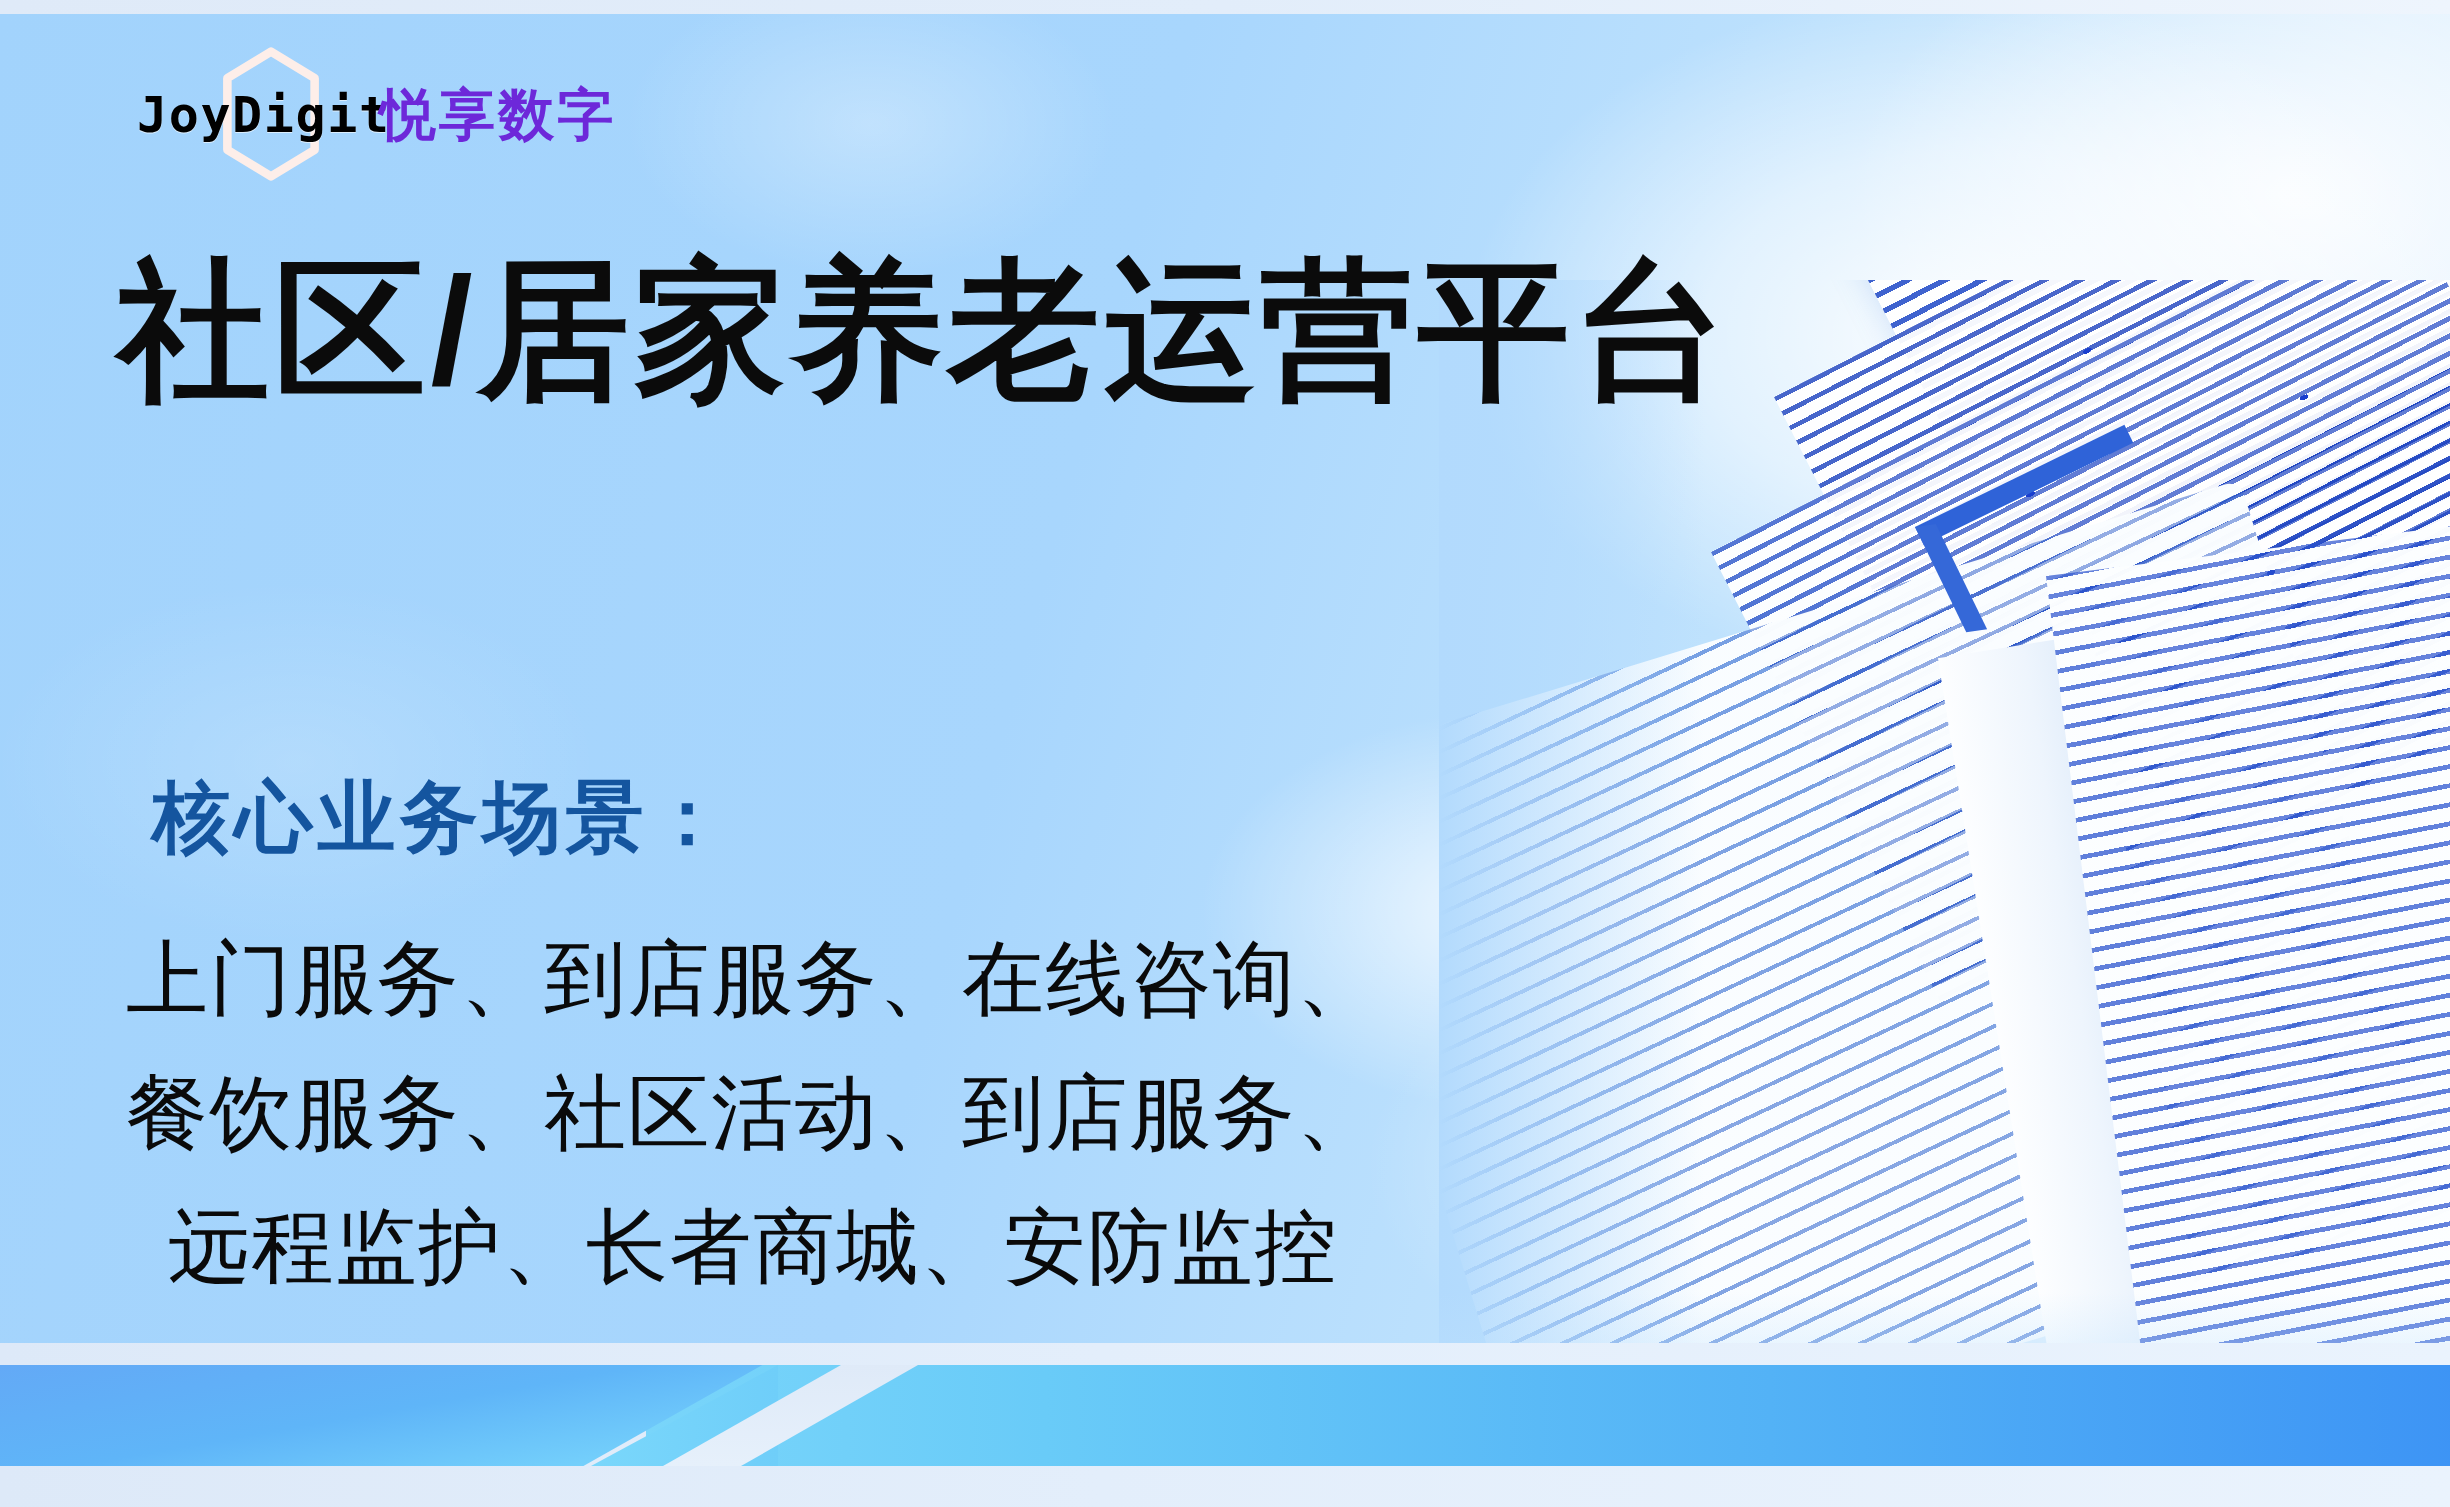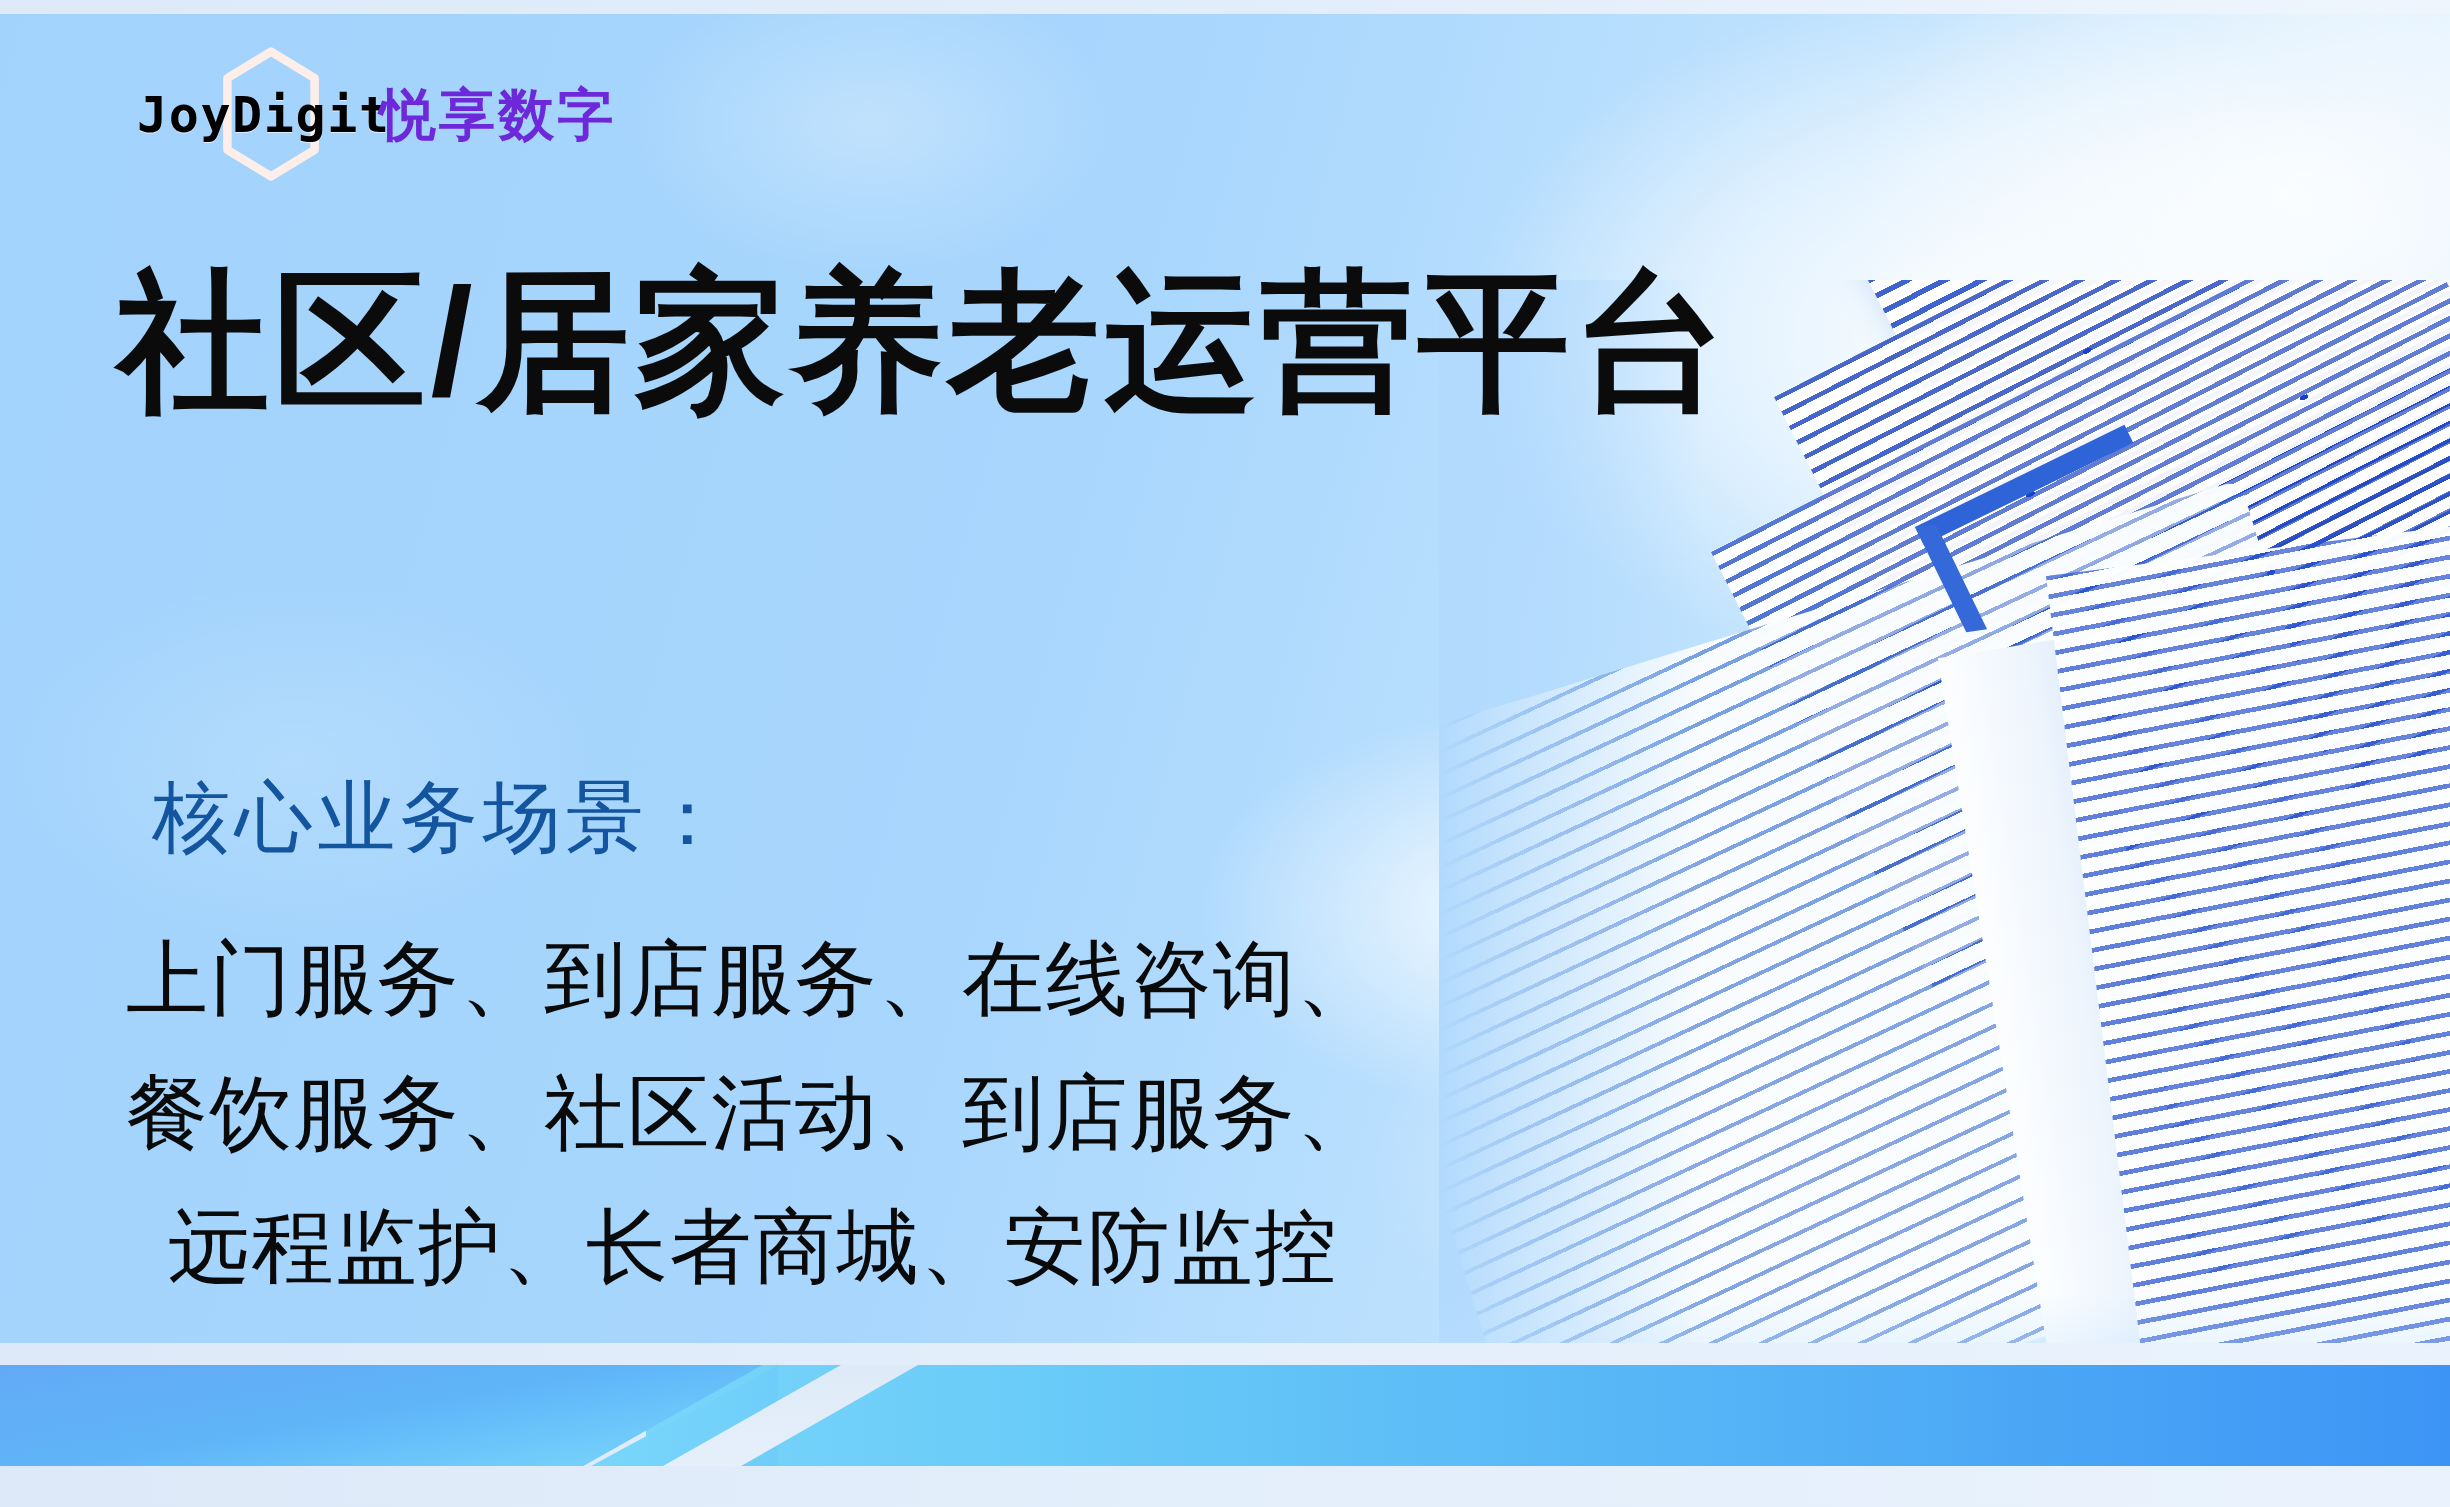--- a/index.html
+++ b/index.html
@@ -129,27 +129,27 @@
     white-space:nowrap;text-shadow:0 0.8px 0 rgba(255,255,255,.6);
   }
   .logo-cn{
     position:absolute;left:243px;top:11px;
     font-size:56px;font-weight:700;letter-spacing:3.1px;color:#6d28d9;
     white-space:nowrap;
   }
 
   
   .title{
-    position:absolute;left:117px;top:262px;
+    position:absolute;left:117px;top:251px;
     font-size:152px;font-weight:700;letter-spacing:4.7px;color:#0b0b0b;
     white-space:nowrap;line-height:1.05;
   }
   .subhead{
     position:absolute;left:152px;top:766px;
-    font-size:78px;font-weight:400;letter-spacing:4.7px;color:#14559f;
+    font-size:78px;font-weight:700;letter-spacing:4.7px;color:#14559f;
     white-space:nowrap;
   }
   .bullets{
     position:absolute;left:126px;top:912px;
     font-size:82px;font-weight:400;letter-spacing:1.6px;color:#0a0a0a;
     line-height:134px;
     text-align:center;
   }
   .bullets div{white-space:nowrap;}
 

